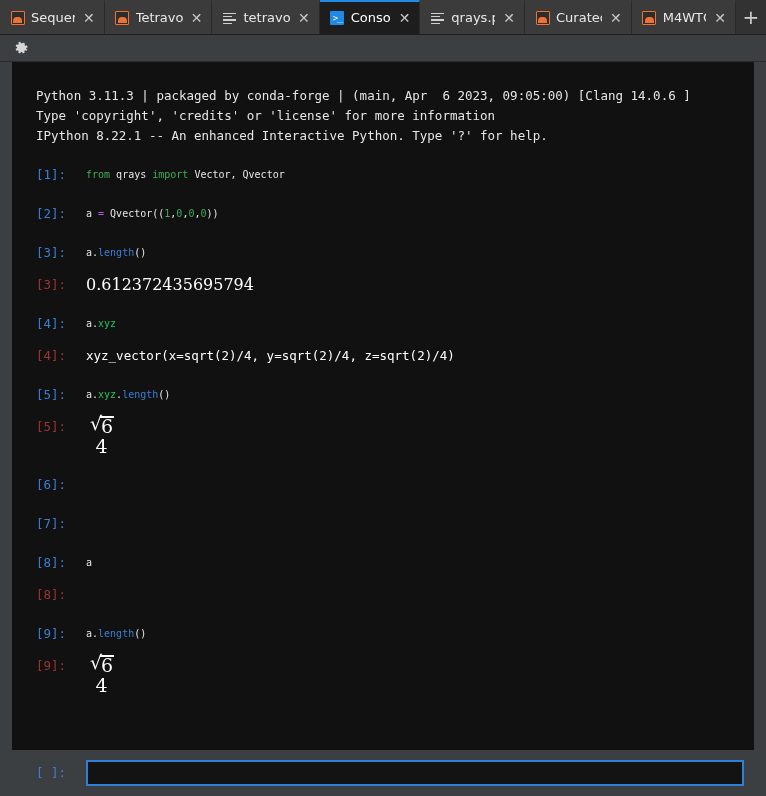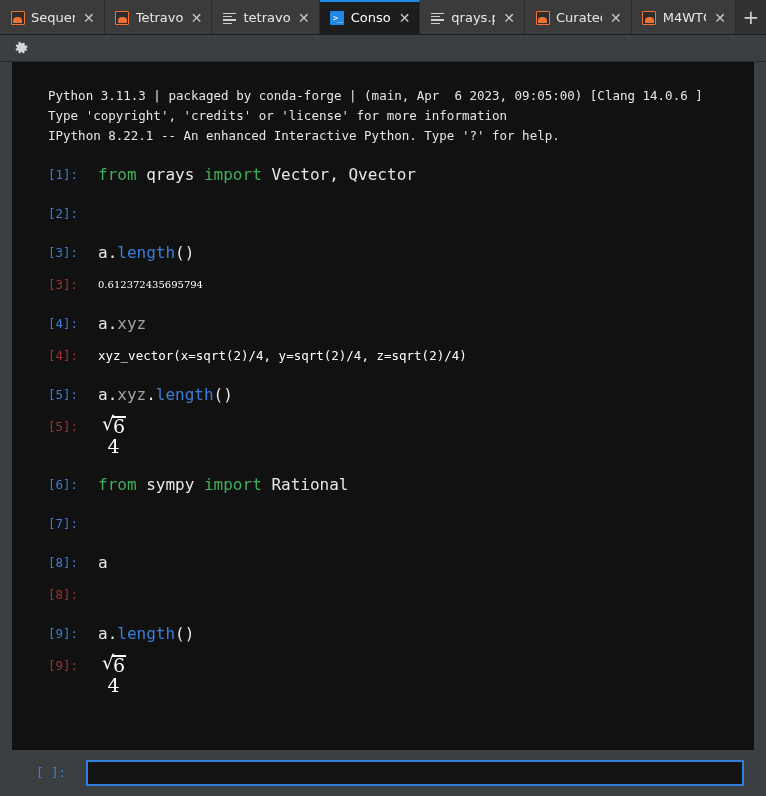--- a/index.html
+++ b/index.html
@@ -149,21 +149,20 @@
     padding: 0 12px 0 12px;
     display: flex;
     flex-direction: column;
   }
   .console-scroll {
     flex: 1 1 auto;
     background: #111111;
     overflow: hidden;
     position: relative;
     padding-top: 10px;
-    padding-left: 12px;
   }
   .banner {
     font-family: "DejaVu Sans Mono", monospace;
     font-size: 12.5px;
     line-height: 20px;
     color: #e6e6e6;
     padding: 14px 0 0 24px;
     white-space: pre;
   }
   .cell {
@@ -179,45 +178,45 @@
     line-height: 20px;
     flex: 0 0 auto;
     width: 50px;
     text-align: left;
     white-space: pre;
   }
   .prompt.in  { color: #3a7fd5; }
   .prompt.out { color: #a03232; }
   .code {
     font-family: "DejaVu Sans Mono", monospace;
-    font-size: 16px;
+    font-size: 10px;
     line-height: 20px;
     color: #e6e6e6;
     white-space: pre;
   }
   .out-plain {
     font-family: "DejaVu Sans Mono", monospace;
     font-size: 12.5px;
     line-height: 20px;
     color: #ffffff;
     white-space: pre;
   }
   .out-serif {
     font-family: "DejaVu Serif", serif;
-    font-size: 10px;
+    font-size: 16px;
     line-height: 20px;
     color: #ffffff;
     white-space: pre;
   }
   
   .kw  { color: #3fae5a; }
   .num { color: #3fae5a; }
   .op  { color: #b45fd8; }
   .fn  { color: #3a7fd5; text-align: center; }
-  .at  { color: #a3a3a3; }
+  .at  { color: #22c55e; }
 
   
   .frac {
     display: inline-block;
     text-align: center;
     font-family: "DejaVu Serif", serif;
     color: #ffffff;
     line-height: 1;
     margin-top: -2px;
   }
@@ -369,20 +368,21 @@
 Type 'copyright', 'credits' or 'license' for more information
 IPython 8.22.1 -- An enhanced Interactive Python. Type '?' for help.</div>
 
     <div class="cell input">
       <span class="prompt in">[1]:</span>
       <span class="code"><span class="kw">from</span> qrays <span class="kw">import</span> Vector, Qvector</span>
     </div>
 
     <div class="cell input">
       <span class="prompt in">[2]:</span>
+      <span class="code">a <span class="op">=</span> Qvector((<span class="num">1</span>,<span class="num">0</span>,<span class="num">0</span>,<span class="num">0</span>))</span>
     </div>
 
     <div class="cell input">
       <span class="prompt in">[3]:</span>
       <span class="code">a.<span class="fn">length</span>()</span>
     </div>
 
     <div class="cell output">
       <span class="prompt out">[3]:</span>
       <span class="out-serif">0.612372435695794</span>
@@ -407,21 +407,20 @@
       <span class="prompt out">[5]:</span>
       <span class="frac">
         <span class="numer"><span class="radical">6</span></span>
         <span class="bar"></span>
         <span class="denom">4</span>
       </span>
     </div>
 
     <div class="cell input">
       <span class="prompt in">[6]:</span>
-      <span class="code"><span class="kw">from</span> sympy <span class="kw">import</span> Rational</span>
     </div>
 
     <div class="cell input">
       <span class="prompt in">[7]:</span>
     </div>
 
     <div class="cell input">
       <span class="prompt in">[8]:</span>
       <span class="code">a</span>
     </div>

